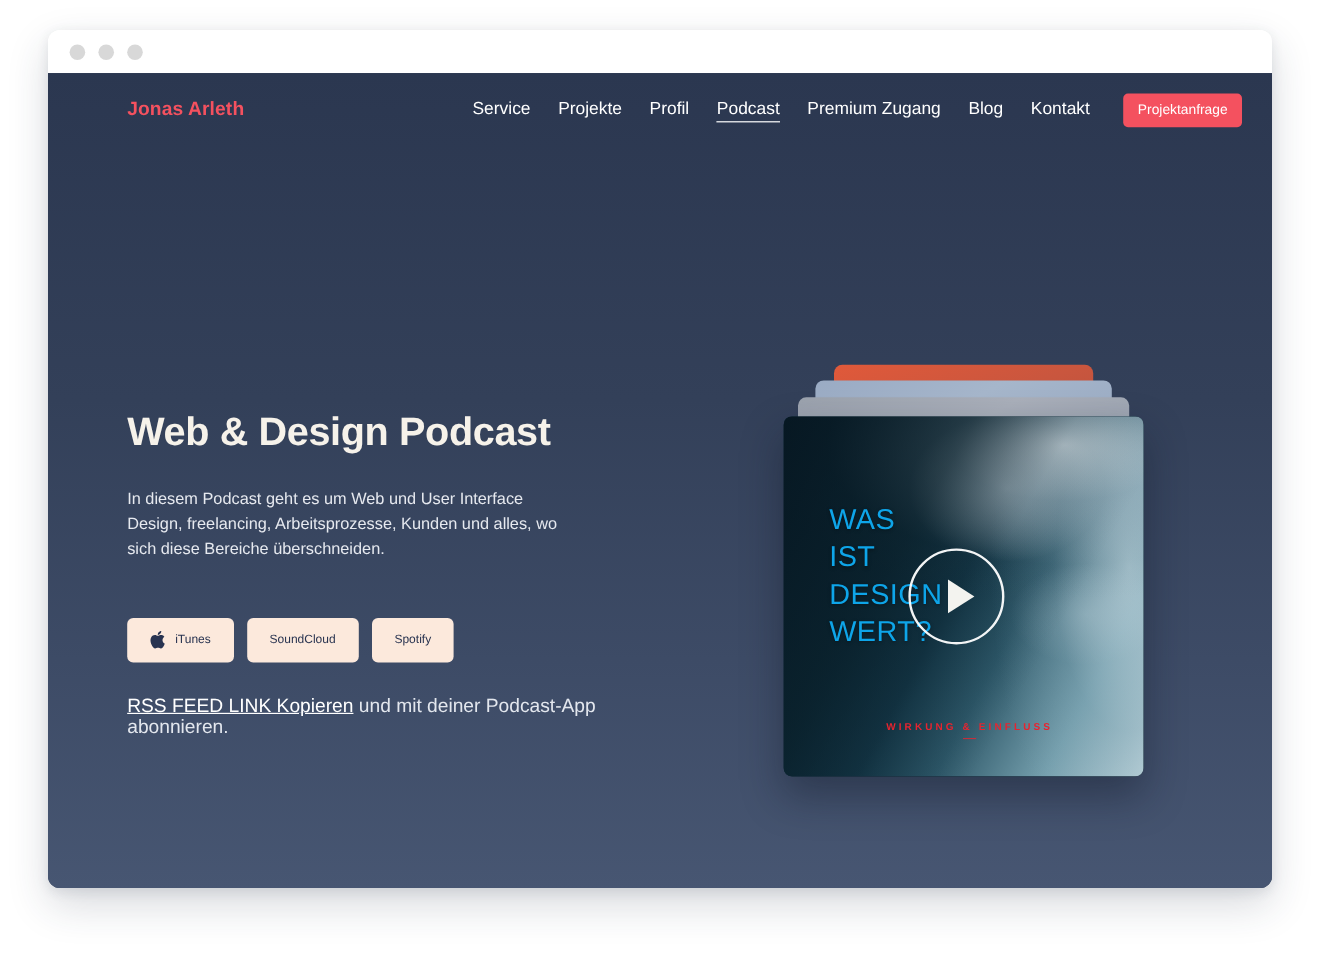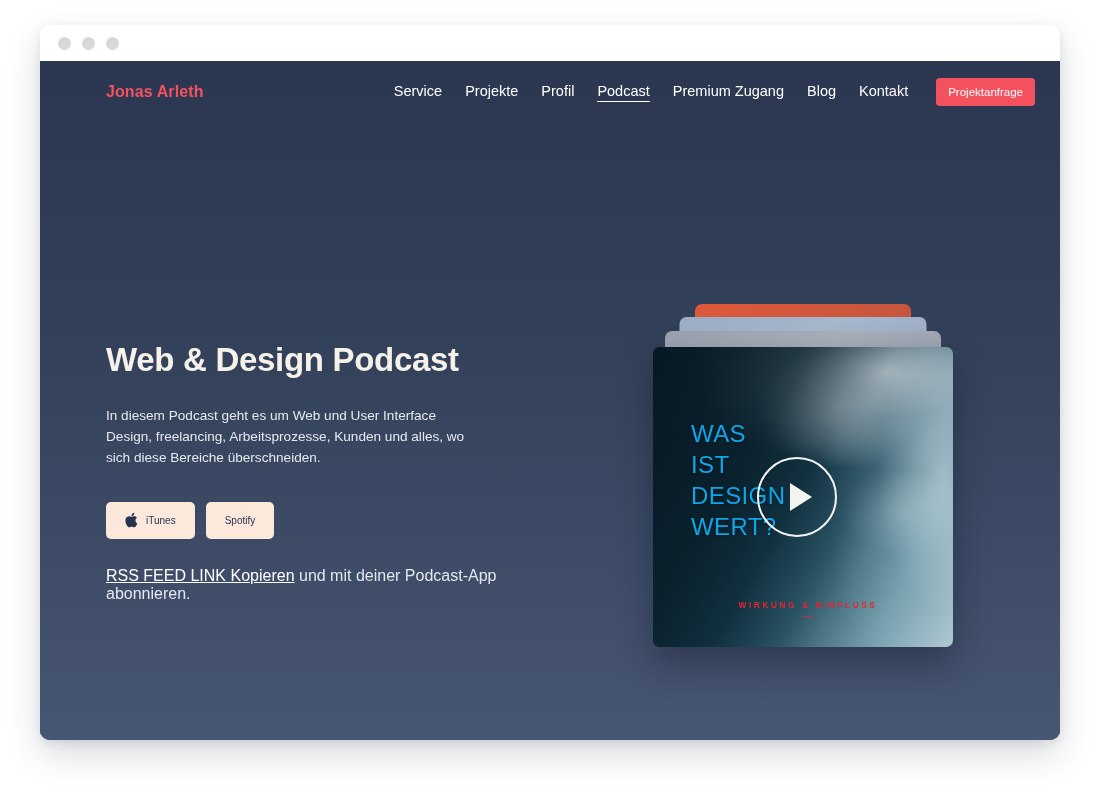--- a/index.html
+++ b/index.html
@@ -115,21 +115,21 @@
     font-weight: bold;
     letter-spacing: -0.3px;
     line-height: 1.1;
     margin-bottom: 28px;
   }
   .hero-desc {
     color: #e6e9ef;
     font-size: 13.6px;
     line-height: 1.52;
     max-width: 372px;
-    margin-bottom: 34px;
+    margin-bottom: 47px;
   }
 
   .btn-row { display: flex; gap: 11px; margin-bottom: 28px; }
   .pill-btn {
     background: #fce9dc;
     color: #283350;
     border: none;
     border-radius: 5px;
     height: 37px;
     padding: 0 19px;
@@ -295,20 +295,23 @@
 
         <div class="btn-row">
           <button class="pill-btn">
             <svg class="apple-glyph" width="13" height="16" viewBox="0 0 14 17">
               <path fill="#283350" d="M11.2 9.0c0-2.0 1.6-2.9 1.7-3.0-0.9-1.4-2.4-1.5-2.9-1.6-1.2-0.1-2.4 0.7-3.0 0.7-0.6 0-1.6-0.7-2.6-0.7-1.3 0-2.6 0.8-3.3 2.0-1.4 2.4-0.4 6.0 1.0 8.0 0.7 1.0 1.5 2.0 2.5 2.0 1.0 0 1.4-0.6 2.6-0.6 1.2 0 1.5 0.6 2.6 0.6 1.1 0 1.8-1.0 2.4-2.0 0.8-1.1 1.1-2.2 1.1-2.3-0.0-0.0-2.1-0.8-2.1-3.1z"></path>
               <path fill="#283350" d="M9.3 3.1c0.5-0.6 0.9-1.5 0.8-2.4-0.8 0.0-1.7 0.5-2.3 1.2-0.5 0.6-0.9 1.5-0.8 2.4 0.9 0.1 1.8-0.5 2.3-1.2z"></path>
             </svg>
             <span>iTunes</span>
           </button>
           <button class="pill-btn">
+            <span>SoundCloud</span>
+          </button>
+          <button class="pill-btn">
             <span>Spotify</span>
           </button>
         </div>
 
         <div class="rss-line"><a class="rss-link" href="#">RSS FEED LINK Kopieren</a><span> und mit deiner Podcast-App abonnieren.</span></div>
       </div>
 
       <div class="hero-right">
         <div class="stack-card c1"></div>
         <div class="stack-card c2"></div>

